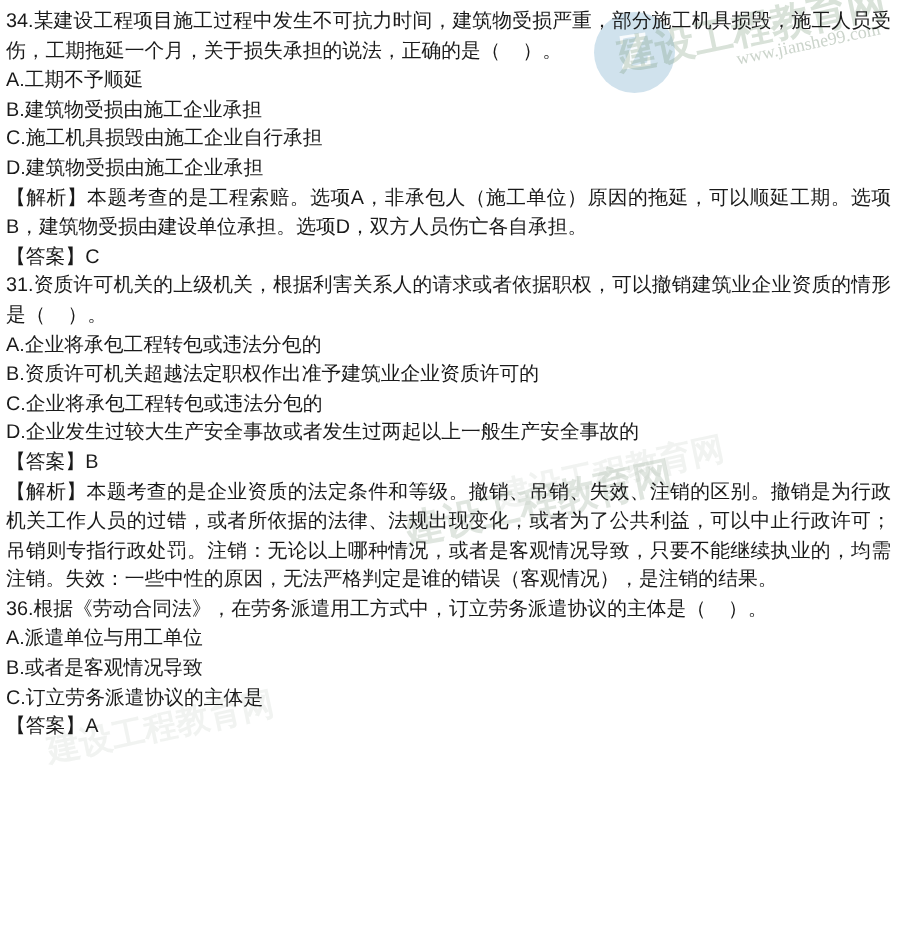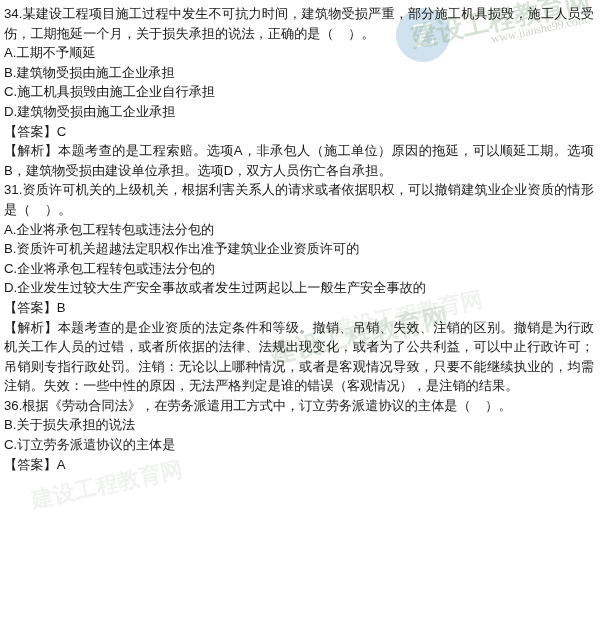--- a/index.html
+++ b/index.html
@@ -112,34 +112,35 @@
 <div class="wm" style="top: 22px; right: 12px; font-family: 'Liberation Serif', serif; font-size: 12px; color: rgba(140,160,140,0.45); transform: rotate(-12deg);">www.jianshe99.com</div>
 
 <div class="page">
 
   <div class="q-block">
     <div class="line stem">34.某建设工程项目施工过程中发生不可抗力时间，建筑物受损严重，部分施工机具损毁，施工人员受伤，工期拖延一个月，关于损失承担的说法，正确的是（    ）。</div>
     <div class="line opt">A.工期不予顺延</div>
     <div class="line opt">B.建筑物受损由施工企业承担</div>
     <div class="line opt">C.施工机具损毁由施工企业自行承担</div>
     <div class="line opt">D.建筑物受损由施工企业承担</div>
+    <div class="line exp"><span>【解析】</span><span>本题考查的是工程索赔。选项A，非承包人（施工单位）原因的拖延，可以顺延工期。选项B，建筑物受损由建设单位承担。选项D，双方人员伤亡各自承担。</span></div>
     <div class="line ans"><span>【答案】</span><span>C</span></div>
-    <div class="line exp"><span>【解析】</span><span>本题考查的是工程索赔。选项A，非承包人（施工单位）原因的拖延，可以顺延工期。选项B，建筑物受损由建设单位承担。选项D，双方人员伤亡各自承担。</span></div>
   </div>
 
   <div class="q-block">
     <div class="line stem">31.资质许可机关的上级机关，根据利害关系人的请求或者依据职权，可以撤销建筑业企业资质的情形是（    ）。</div>
     <div class="line opt">A.企业将承包工程转包或违法分包的</div>
     <div class="line opt">B.资质许可机关超越法定职权作出准予建筑业企业资质许可的</div>
     <div class="line opt">C.企业将承包工程转包或违法分包的</div>
     <div class="line opt">D.企业发生过较大生产安全事故或者发生过两起以上一般生产安全事故的</div>
     <div class="line ans"><span>【答案】</span><span>B</span></div>
     <div class="line exp"><span>【解析】</span><span>本题考查的是企业资质的法定条件和等级。撤销、吊销、失效、注销的区别。撤销是为行政机关工作人员的过错，或者所依据的法律、法规出现变化，或者为了公共利益，可以中止行政许可；吊销则专指行政处罚。注销：无论以上哪种情况，或者是客观情况导致，只要不能继续执业的，均需注销。失效：一些中性的原因，无法严格判定是谁的错误（客观情况），是注销的结果。</span></div>
   </div>
 
   <div class="q-block">
     <div class="line stem">36.根据《劳动合同法》，在劳务派遣用工方式中，订立劳务派遣协议的主体是（    ）。</div>
-    <div class="line opt">B.关于损失承担的说法</div>
+    <div class="line opt">A.派遣单位与用工单位</div>
+    <div class="line opt">B.或者是客观情况导致</div>
     <div class="line opt">C.订立劳务派遣协议的主体是</div>
     <div class="line ans"><span>【答案】</span><span>A</span></div>
   </div>
 
 </div>
 
 </body></html>

